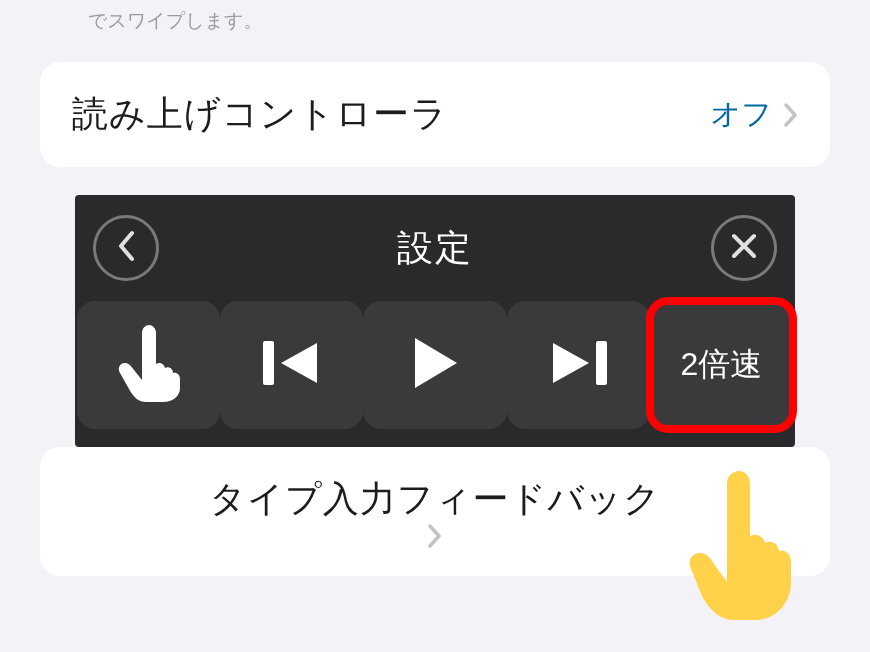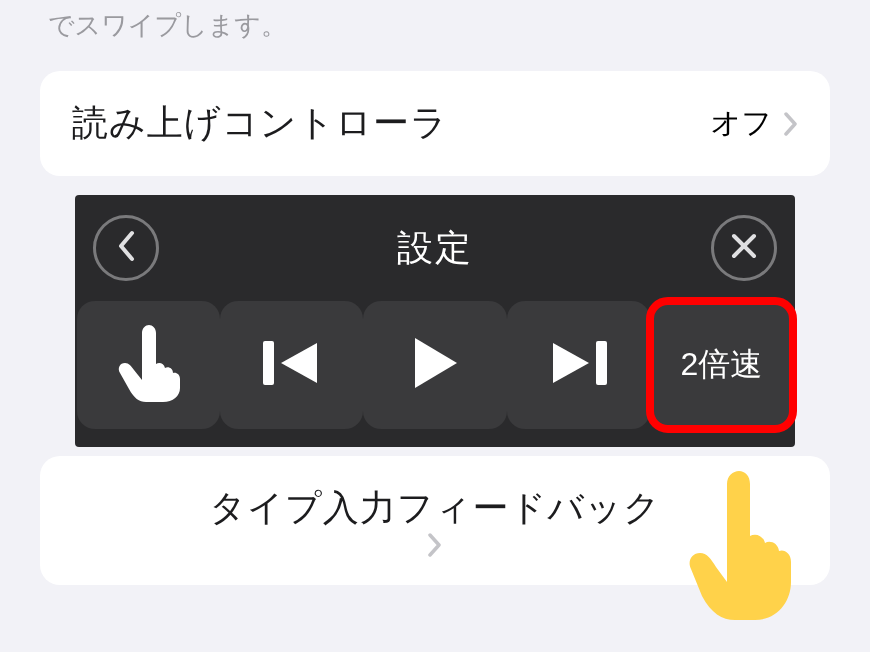--- a/index.html
+++ b/index.html
@@ -10,22 +10,22 @@
     body {
       background: #f2f2f7;
       font-family: -apple-system, BlinkMacSystemFont, "Hiragino Sans", sans-serif;
       width: 870px;
       height: 652px;
       overflow: hidden;
       position: relative;
     }
     .page-intro {
       color: #9a9a9f;
-      font-size: 26px;
-      padding: 8px 48px 28px;
+      font-size: 19px;
+      padding: 8px 88px 28px;
     }
     .list {
       margin: 0 40px;
     }
     .list-item {
       background: #ffffff;
       border-radius: 20px;
       padding: 28px 32px;
       display: flex;
       align-items: center;
@@ -41,21 +41,21 @@
       color: #1c1c1e;
       letter-spacing: 1px;
     }
     .item-right {
       display: flex;
       align-items: center;
       gap: 12px;
     }
     .item-value {
       font-size: 30px;
-      color: #000000;
+      color: #0369a1;
     }
     .chevron {
       width: 14px;
       height: 24px;
       display: inline-block;
     }
     .overlay {
       position: absolute;
       left: 75px;
       top: 195px;

